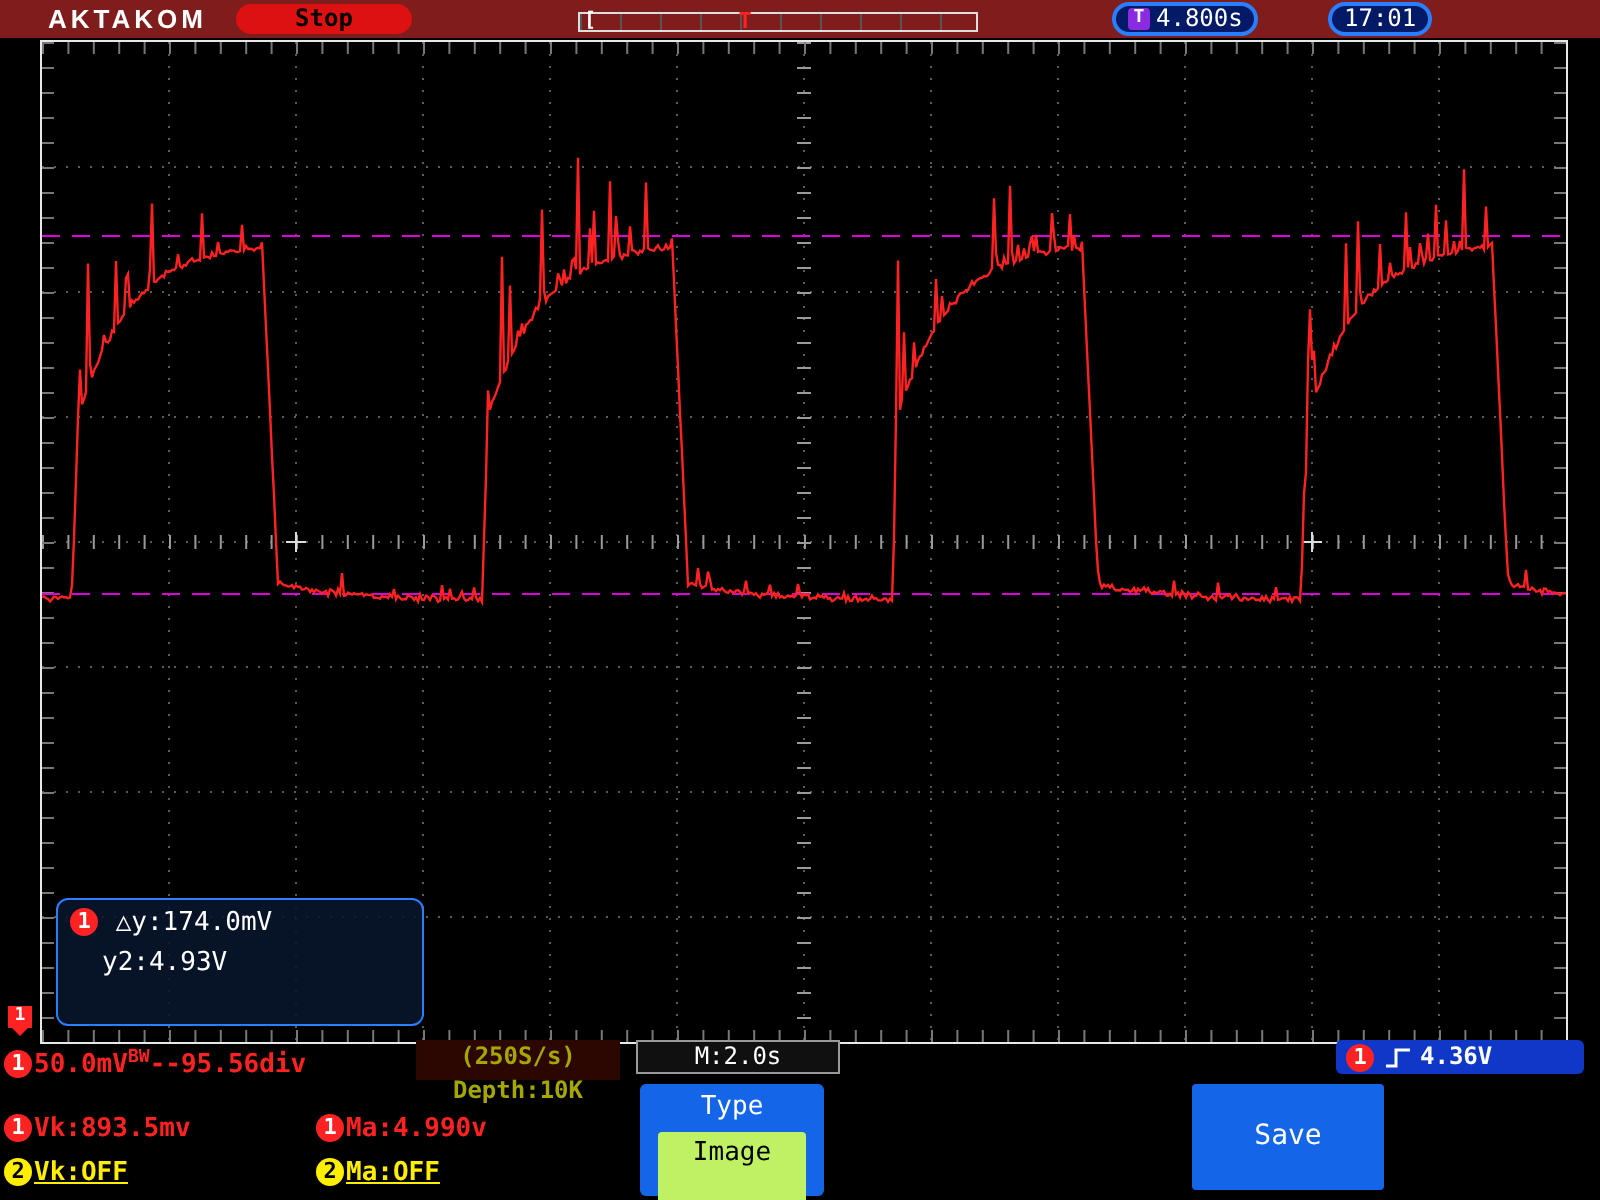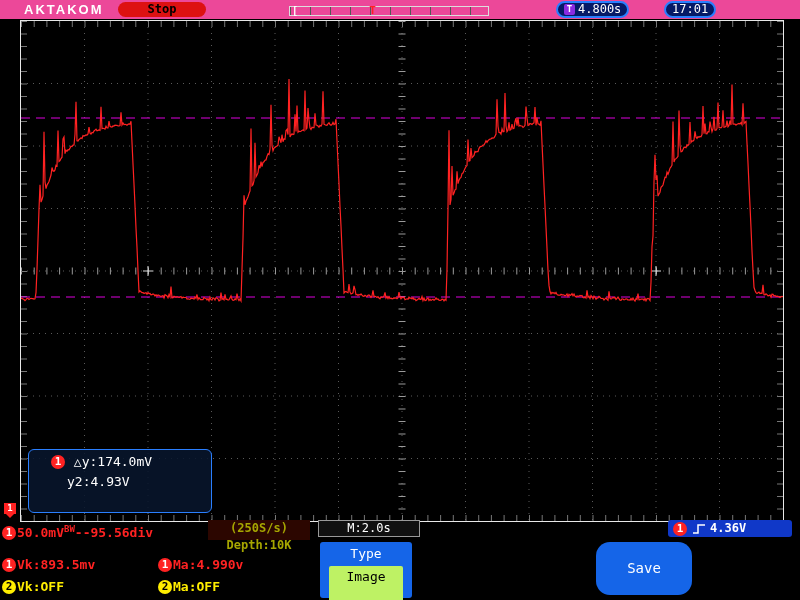--- a/index.html
+++ b/index.html
@@ -1,19 +1,19 @@
 <!DOCTYPE html>
 <html><head>
 <meta charset="utf-8">
 <style>
   html,body{margin:0;padding:0;background:#000;}
   .scope{position:relative;width:800px;height:600px;background:#000;overflow:hidden;
          font-family:"DejaVu Sans Mono","Liberation Mono",monospace;}
   
-  .topbar{position:absolute;left:0;top:0;width:800px;height:19px;background:#ec4899;}
+  .topbar{position:absolute;left:0;top:0;width:800px;height:19px;background:#7f1d1d;}
   .brand{position:absolute;left:24px;top:2px;color:#fff;font:700 13px "Liberation Sans",sans-serif;letter-spacing:2px;}
   .stopbtn{position:absolute;left:118px;top:2px;width:88px;height:15px;background:var(--run,#dd1111);
            border-radius:8px;color:#000;font:700 12px/15px "DejaVu Sans Mono",monospace;text-align:center;}
   .trigbar{position:absolute;left:289px;top:6px;width:200px;height:10px;border:1px solid #ddd;box-sizing:border-box;
            background-image:repeating-linear-gradient(90deg,#555 0 1px,transparent 1px 20px);}
   .trigbar .bracket{position:absolute;left:2px;top:-3px;color:#fff;font:700 10px/13px monospace;}
   .trigbar .tmark{position:absolute;left:40%;top:-3px;color:#f22;font:700 11px/13px monospace;}
   .chip{position:absolute;top:1px;height:17px;background:#051a66;border:2px solid var(--accent,#2a7fff);
         border-radius:9px;color:#fff;font:12px/13px "DejaVu Sans Mono",monospace;
         display:flex;align-items:center;gap:3px;padding:0 6px;box-sizing:border-box;}
@@ -22,51 +22,51 @@
   .tsq{display:inline-block;width:11px;height:11px;background:var(--trigicon,#8a2be2);border-radius:2px;
        color:#fff;font:700 9px/11px monospace;text-align:center;}
   
   .plot-wrap{position:absolute;left:20px;top:20px;width:762px;height:500px;border:1px solid #e8e8e8;background:#000;}
   .chpin{position:absolute;left:4px;top:503px;width:12px;height:11px;background:var(--ch1,#ff2222);
          color:#fff;font:700 9px/11px monospace;text-align:center;z-index:4;}
   .chpin::after{content:"";position:absolute;left:2px;top:11px;border:4px solid transparent;border-top-color:var(--ch1,#ff2222);}
   
   .cursorbox{position:absolute;left:28px;top:449px;width:184px;height:64px;background:rgba(8,22,44,.88);
              border:1px solid var(--accent,#2a7fff);border-radius:6px;color:#fff;
-             font:13px/20px "DejaVu Sans Mono",monospace;padding:2px 22px;box-sizing:border-box;z-index:5;}
+             font:13px/20px "DejaVu Sans Mono",monospace;padding:2px 6px;box-sizing:border-box;z-index:5;}
   .cursorbox .ind{padding-left:16px;}
   
   .badge{display:inline-block;width:14px;height:14px;border-radius:50%;text-align:center;
          font:700 11px/14px "DejaVu Sans Mono",monospace;vertical-align:1px;margin-right:1px;}
   .b1{background:var(--ch1,#ff2222);color:#fff;}
   .b2{background:var(--ch2,#ffee00);color:#000;}
   
   .l-ch1{position:absolute;left:2px;top:521px;color:var(--ch1,#ff2222);font:700 13px/16px "DejaVu Sans Mono",monospace;}
   .l-ch2{position:absolute;left:2px;top:538px;color:var(--ch2,#ffee00);font:700 13px/16px "DejaVu Sans Mono",monospace;}
   .bw{font-size:9px;vertical-align:5px;}
   .samplebox{position:absolute;left:208px;top:520px;width:102px;height:20px;background:#2c0600;
              color:#a6a600;font:700 12px/17px "DejaVu Sans Mono",monospace;text-align:center;}
   .mbox{position:absolute;left:318px;top:520px;width:102px;height:17px;background:#101010;border:1px solid #999;
         color:#fff;font:12px/15px "DejaVu Sans Mono",monospace;text-align:center;box-sizing:border-box;}
   .trigchip{position:absolute;left:668px;top:520px;width:124px;height:17px;background:var(--trigchip,#1038c8);
             border-radius:3px;color:#fff;font:700 12px/17px "DejaVu Sans Mono",monospace;
             display:flex;align-items:center;gap:4px;padding:0 5px;box-sizing:border-box;}
   .meas{position:absolute;font:700 13px/16px "DejaVu Sans Mono",monospace;}
   .meas.c1{color:var(--ch1,#ff2222);}
-  .meas.c2{color:var(--ch2,#ffee00);}
+  .meas.c2{color:var(--ch2,#ffee00);text-decoration:underline;}
   .m1{left:2px;top:557px;} .m2{left:158px;top:557px;}
   .m3{left:2px;top:579px;} .m4{left:158px;top:579px;}
   
   .typemenu{position:absolute;left:320px;top:542px;width:92px;height:56px;background:var(--btn,#1565e8);
             border-radius:3px;color:#fff;text-align:center;font:13px "DejaVu Sans Mono",monospace;cursor:pointer;}
   .typemenu .title{margin-top:4px;}
   .typemenu .sel{margin:5px auto 0;width:74px;height:38px;background:#bef264;color:#000;
                  font:13px/22px "DejaVu Sans Mono",monospace;border-radius:2px;}
   .savebtn{position:absolute;left:596px;top:542px;width:96px;height:53px;background:var(--btn,#1565e8);
-           border-radius:14px;color:#fff;font:14px/53px "DejaVu Sans Mono",monospace;text-align:center;cursor:pointer;}
+           border-radius:2px;color:#fff;font:14px/53px "DejaVu Sans Mono",monospace;text-align:center;cursor:pointer;}
 </style>
 </head>
 <body>
 
 <div class="scope" style="--ch1: #ff2222; --ch2: #ffee00; --cursor: #dd00dd; --accent: #2a7fff; --btn: #1565e8; --run: #dd1111; --trigchip: #1038c8; --trigicon: #8a2be2;">
 
   <div class="topbar">
     <div class="brand">AKTAKOM</div>
     <div class="stopbtn">Stop</div>
     <div class="trigbar">

